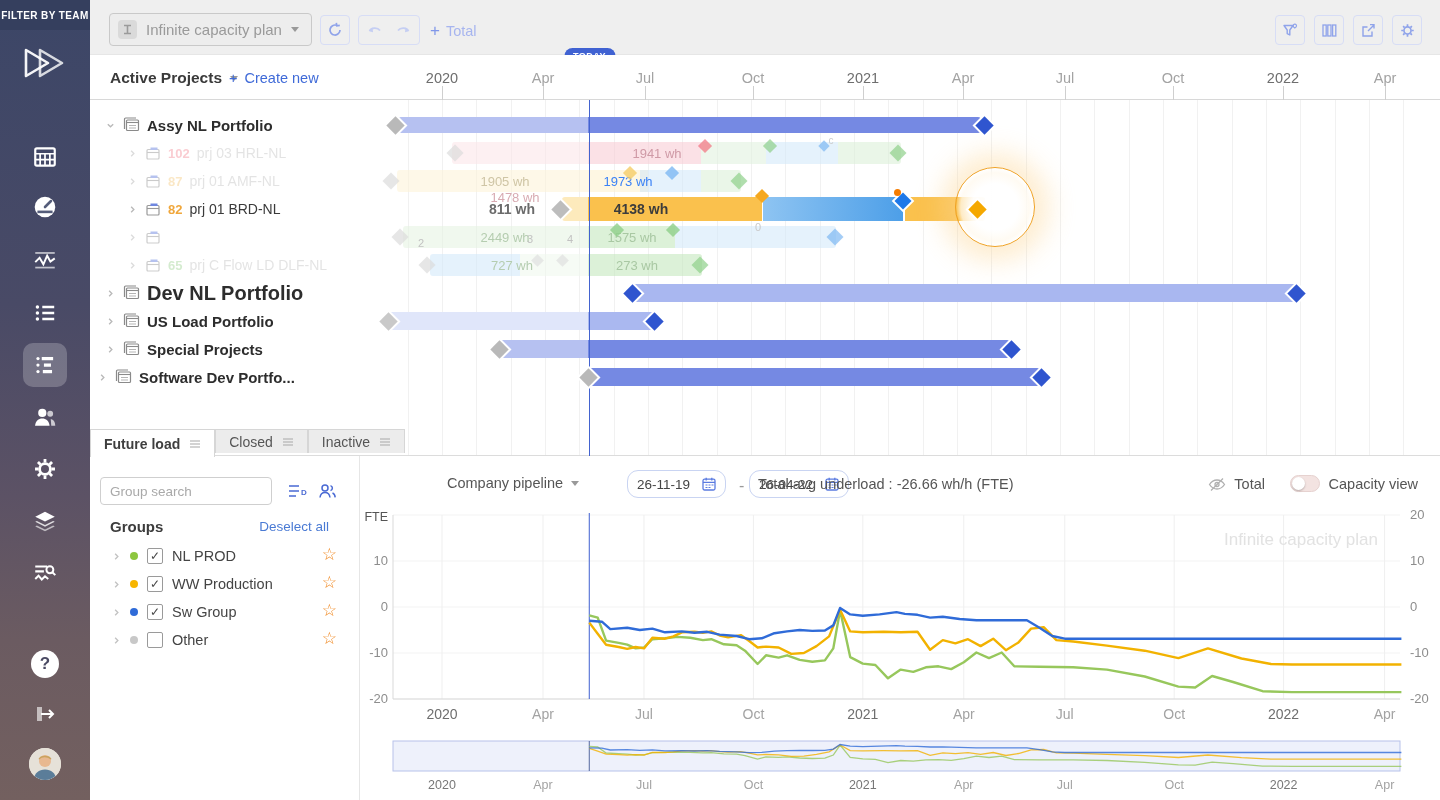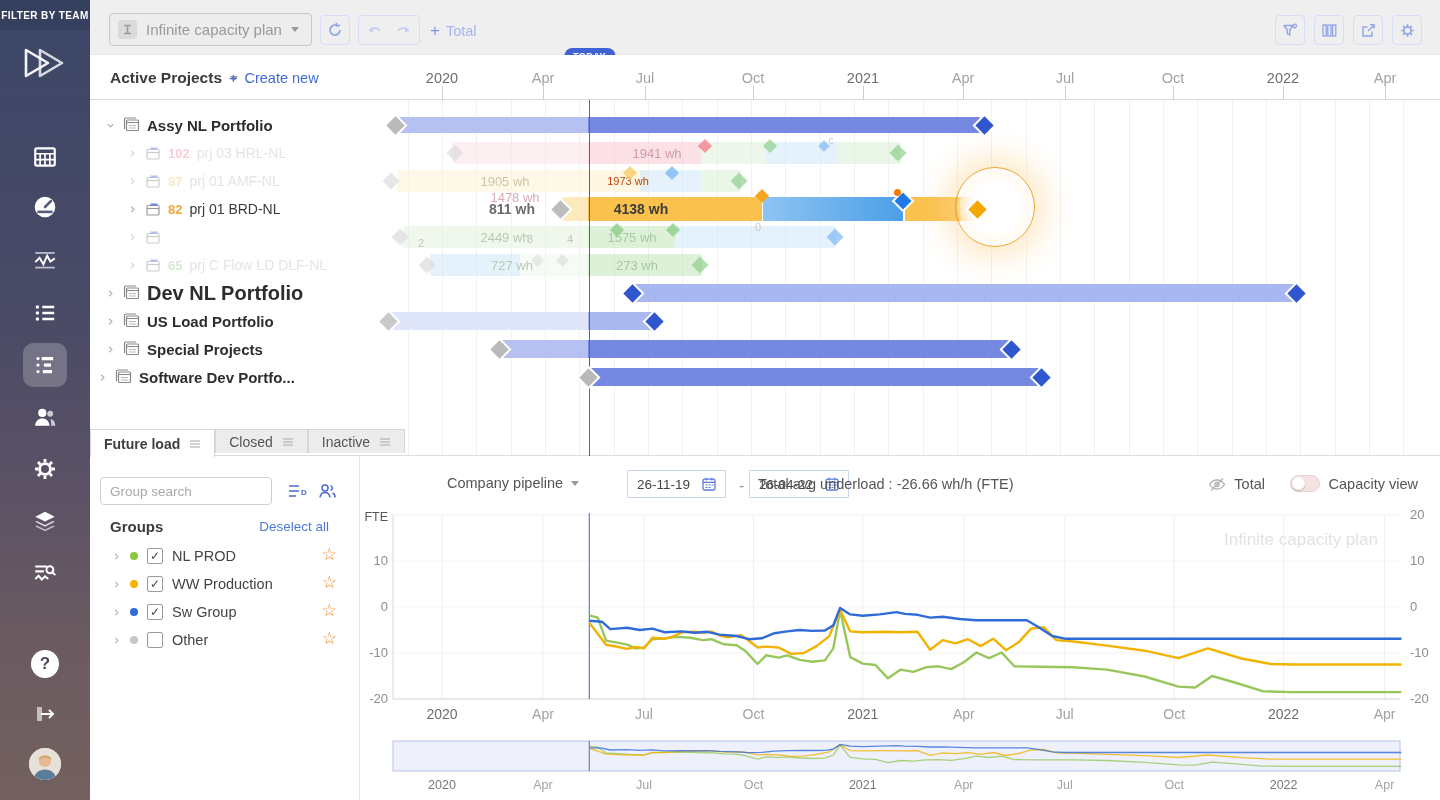--- a/index.html
+++ b/index.html
@@ -58,21 +58,21 @@
 .gsearch::placeholder{color:#a9a9a9}
 .groupshdr{position:absolute;left:20px;top:62px;font-size:15px;font-weight:bold;color:#3c3c3c}
 .deselect{position:absolute;right:30px;top:63px;font-size:13.5px;color:#4a7ad4;cursor:pointer}
 .grow{position:absolute;left:22px;display:flex;align-items:center;gap:9px;cursor:pointer}
 .gdot{width:8px;height:8px;border-radius:50%}
 .cbox{width:16px;height:16px;border:1px solid #9a9a9a;border-radius:2px;background:#fff;display:flex;align-items:center;justify-content:center;font-size:12px;color:#4a4a4a}
 .gstar{position:absolute;right:22px;color:#f08a24;font-size:17px;cursor:pointer}
 
 .phdr{position:absolute;left:270px;top:0;width:1080px;height:50px}
 .psel{position:absolute;left:87px;top:19px;font-size:14.5px;color:#555;display:flex;gap:8px;align-items:center;cursor:pointer}
-.datebox{position:absolute;top:14px;height:28px;border:1px solid #c9d4f2;border-radius:1px;display:flex;align-items:center;gap:12px;padding:0 9px;font-size:13.5px;color:#444;cursor:pointer}
+.datebox{position:absolute;top:14px;height:28px;border:1px solid #c9d4f2;border-radius:11px;display:flex;align-items:center;gap:12px;padding:0 9px;font-size:13.5px;color:#444;cursor:pointer}
 .summary{position:absolute;left:398px;top:20px;font-size:14.5px;color:#555}
 .totalctl{position:absolute;right:175px;top:20px;display:flex;gap:8px;align-items:center;color:#555;font-size:14.5px;cursor:pointer}
 .capctl{position:absolute;right:22px;top:19px;display:flex;gap:9px;align-items:center;color:#555;font-size:14.5px;cursor:pointer}
 .toggle{width:30px;height:17px;border-radius:9px;background:#f3e3e1;border:1px solid #e6d2d0;position:relative}
 .toggle .knob{position:absolute;left:1px;top:1px;width:13px;height:13px;border-radius:50%;background:#fff;box-shadow:0 1px 2px rgba(0,0,0,.25)}
 svg{display:block}
 </style>
 </head>
 <body>
 
@@ -359,21 +359,21 @@
       <div class="diamond ring" style="left: 291.5px; top: 259.5px; width: 13px; height: 13px; background: rgb(201, 201, 201); opacity: 1;"></div>
       <div class="diamond ring" style="left: 557.5px; top: 259.5px; width: 13px; height: 13px; background: rgb(47, 85, 207); opacity: 1;"></div>
       <div class="diamond ring" style="left: 402.5px; top: 287.5px; width: 13px; height: 13px; background: rgb(185, 185, 185); opacity: 1;"></div>
       <div class="diamond ring" style="left: 914.5px; top: 287.5px; width: 13px; height: 13px; background: rgb(47, 85, 207); opacity: 1;"></div>
       <div class="diamond ring" style="left: 491.5px; top: 315.5px; width: 13px; height: 13px; background: rgb(185, 185, 185); opacity: 1;"></div>
       <div class="diamond ring" style="left: 944.5px; top: 315.5px; width: 13px; height: 13px; background: rgb(47, 85, 207); opacity: 1;"></div>
       <div class="dot" style="left: 803.5px; top: 133.5px; width: 7px; height: 7px; background: rgb(245, 124, 0);"></div>
       <div class="blabel" style="left: 425px; top: 98px; color: rgb(216, 171, 178); font-size: 13px; margin-top: 44px;">1478 wh</div>
       <div class="blabel" style="left: 567px; top: 98px; color: rgb(207, 154, 166); font-size: 13px;">1941 wh</div>
       <div class="blabel" style="left: 415px; top: 126px; color: rgb(207, 197, 165); font-size: 13px;">1905 wh</div>
-      <div class="blabel" style="left: 538px; top: 126px; color: #c2410c; font-size: 11px;">1973 wh</div>
+      <div class="blabel" style="left: 538px; top: 126px; color: #3b82f6; font-size: 13px;">1973 wh</div>
       <div class="blabel" style="left: 422px; top: 154px; color: rgb(107, 107, 107); font-size: 14px; font-weight: bold;">811 wh</div>
       <div class="blabel" style="left: 551px; top: 154px; color: rgb(60, 60, 60); font-size: 14px; font-weight: bold;">4138 wh</div>
       <div class="blabel" style="left: 415px; top: 182px; color: rgb(181, 205, 176); font-size: 13px;">2449 wh</div>
       <div class="blabel" style="left: 542px; top: 182px; color: rgb(169, 200, 163); font-size: 13px;">1575 wh</div>
       <div class="blabel" style="left: 422px; top: 210px; color: rgb(181, 205, 176); font-size: 13px;">727 wh</div>
       <div class="blabel" style="left: 547px; top: 210px; color: rgb(169, 200, 163); font-size: 13px;">273 wh</div>
       <div class="blabel" style="left: 331px; top: 188px; color: rgb(194, 194, 194); font-size: 11px;">2</div>
       <div class="blabel" style="left: 440px; top: 184px; color: rgb(194, 194, 194); font-size: 11px;">3</div>
       <div class="blabel" style="left: 480px; top: 184px; color: rgb(194, 194, 194); font-size: 11px;">4</div>
       <div class="blabel" style="left: 668px; top: 172px; color: rgb(201, 201, 201); font-size: 11px;">0</div>

